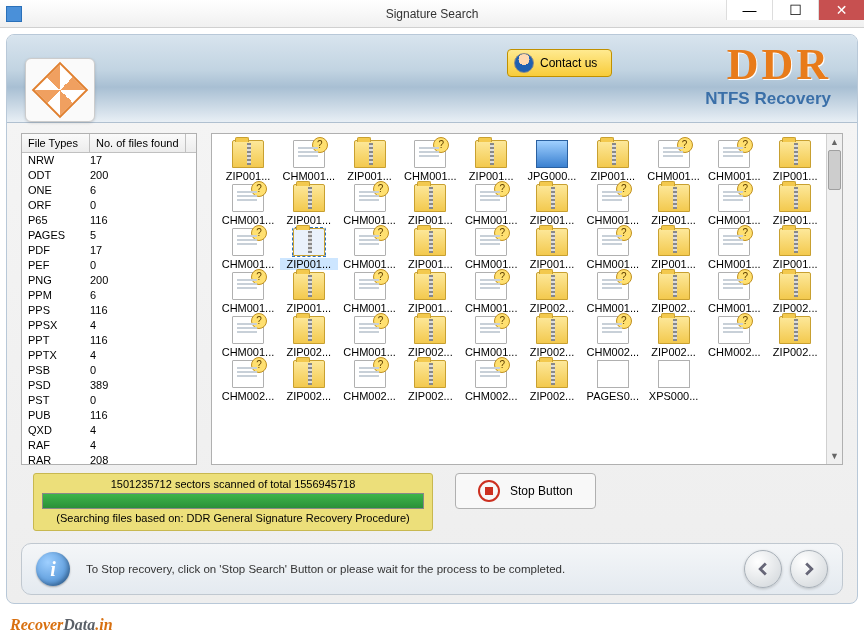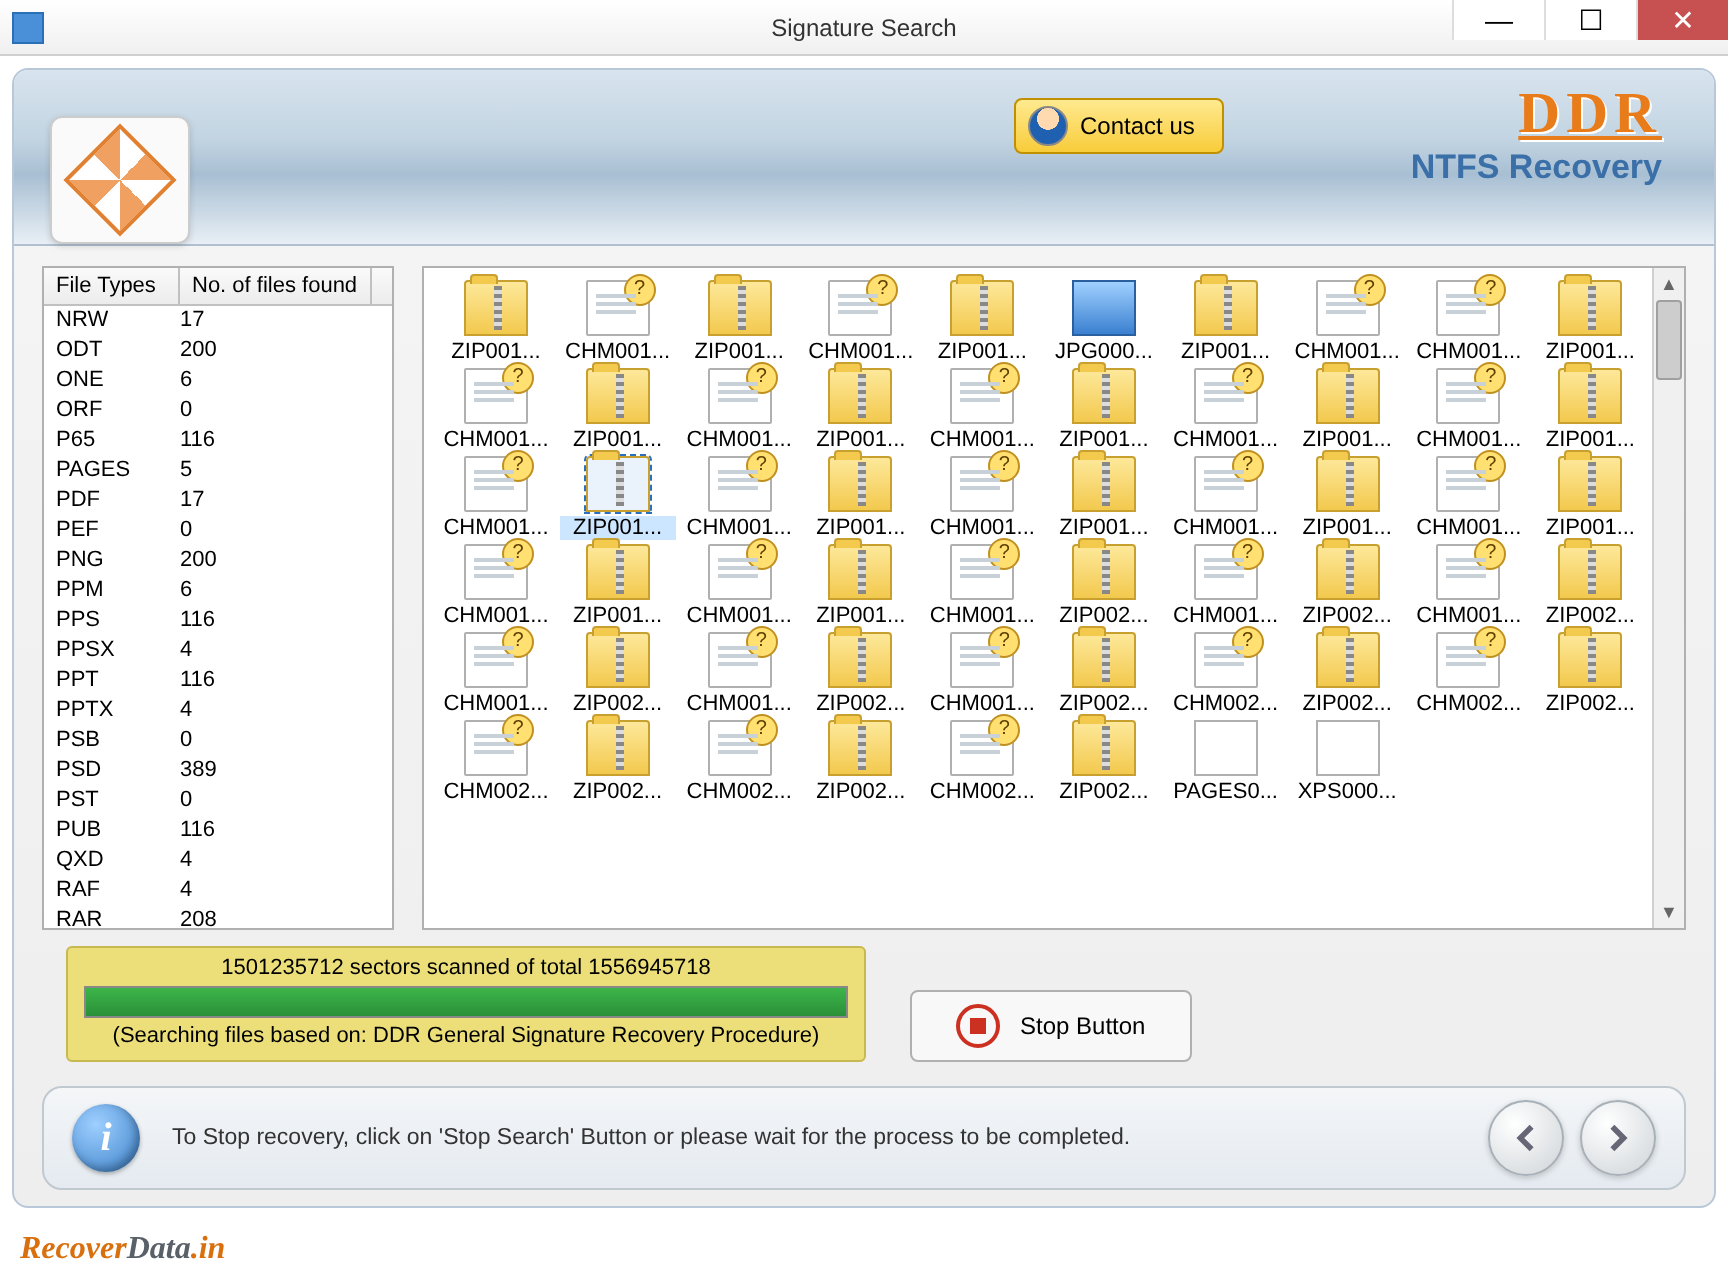--- a/index.html
+++ b/index.html
@@ -17,21 +17,21 @@
 .window-body { padding: 6px; height: calc(634px - 28px - 24px); }
 .outer-frame { border: 1px solid #b8c8d8; border-radius: 8px; height: 100%; background: linear-gradient(#f5f5f5, #eee); overflow: hidden; }
 
 
 .header-band { height: 88px; background: linear-gradient(#d8e4ee 0%, #c2d4e2 40%, #a8bfd3 60%, #e8eff5 100%); border-bottom: 1px solid #b0c0d0; position: relative; display: flex; align-items: flex-end; padding: 0 18px; }
 .logo-box { width: 70px; height: 64px; background: #fafafa; border: 1px solid #ccc; border-radius: 6px; display: flex; align-items: center; justify-content: center; box-shadow: 0 1px 3px rgba(0,0,0,.15); }
 .logo-inner { width: 40px; height: 40px; background: repeating-conic-gradient(#f0a060 0deg 45deg, #fff 45deg 90deg); border: 2px solid #e08030; transform: rotate(45deg); }
 .contact-btn { position: absolute; top: 14px; left: 500px; background: linear-gradient(#ffea90, #f8cc3a); border: 1px solid #c09000; border-radius: 4px; padding: 3px 14px 3px 6px; display: flex; align-items: center; gap: 6px; font-size: 12px; cursor: pointer; }
 .contact-avatar { width: 20px; height: 20px; border-radius: 50%; background: radial-gradient(circle at 50% 30%, #ffd9b0 35%, #2060b0 36%); border: 1px solid #888; }
 .brand { position: absolute; right: 26px; top: 8px; text-align: right; }
-.brand-ddr { font-family: Georgia, serif; font-size: 29px; font-weight: bold; letter-spacing: 3px; color: #e87b1a; text-shadow: 1px 1px #fff; line-height: 1; text-decoration: underline; }
+.brand-ddr { font-family: Georgia, serif; font-size: 44px; font-weight: bold; letter-spacing: 3px; color: #e87b1a; text-shadow: 1px 1px #fff; line-height: 1; }
 .brand-sub { font-size: 17px; color: #3a6fa8; font-weight: 600; margin-top: 2px; }
 
 
 .content { display: flex; gap: 14px; padding: 10px 14px 0 14px; height: 342px; }
 .left-panel { width: 176px; border: 1px solid #b0b0b0; background: #fff; overflow: hidden; }
 .lp-header { display: flex; border-bottom: 1px solid #c0c0c0; background: linear-gradient(#fafafa, #ececec); }
 .lp-header-cell { padding: 3px 6px; font-size: 11px; border-right: 1px solid #c0c0c0; }
 .lp-header-cell:first-child { width: 68px; }
 .lp-body { overflow-y: auto; height: 314px; }
 .lp-row { display: flex; font-size: 11px; padding: 0 6px; line-height: 15px; }
@@ -53,21 +53,21 @@
 .file-icon.sel { outline: 1px dashed #2a70c0; background: #eaf2fc; }
 .file-label { font-size: 11px; color: #000; white-space: nowrap; overflow: hidden; text-overflow: ellipsis; width: 58px; text-align: center; margin-top: 2px; }
 .file-label.sel { background: #cde6ff; }
 .rp-vscroll { position: absolute; right: 0; top: 0; bottom: 0; width: 16px; background: #f0f0f0; border-left: 1px solid #d0d0d0; }
 .rp-vscroll .thumb { position: absolute; top: 16px; left: 1px; right: 1px; height: 40px; background: #cdcdcd; border: 1px solid #a0a0a0; border-radius: 2px; }
 .rp-vscroll .arr { position: absolute; left: 0; right: 0; height: 16px; text-align: center; font-size: 9px; color: #666; line-height: 16px; }
 .rp-vscroll .arr.up { top: 0; }
 .rp-vscroll .arr.dn { bottom: 0; }
 
 
-.progress-area { display: flex; align-items: flex-end; gap: 22px; padding: 8px 26px; }
+.progress-area { display: flex; align-items: flex-start; gap: 22px; padding: 8px 26px; }
 .progress-box { background: #ecdf7a; border: 1px solid #c8b850; border-radius: 3px; padding: 4px 8px 6px 8px; width: 400px; }
 .progress-text { font-size: 11px; text-align: center; color: #000; }
 .progress-bar { height: 16px; background: linear-gradient(#3db54a, #2a9038); border: 1px solid #888; margin: 3px 0; }
 .progress-sub { font-size: 11px; text-align: center; color: #000; }
 .stop-btn { display: flex; align-items: center; gap: 10px; background: #f8f8f8; border: 1px solid #b0b0b0; border-radius: 4px; padding: 6px 22px; font-size: 12px; cursor: pointer; }
 .stop-icon { width: 22px; height: 22px; border-radius: 50%; border: 2px solid #cc3020; display: flex; align-items: center; justify-content: center; }
 .stop-icon::after { content: ""; width: 8px; height: 8px; background: #cc3020; }
 
 
 .tip-bar { margin: 4px 14px 10px 14px; border: 1px solid #c0c8d0; border-radius: 10px; background: linear-gradient(#f4f6f8, #e4eaf0); padding: 8px 14px; display: flex; align-items: center; gap: 16px; position: relative; }

